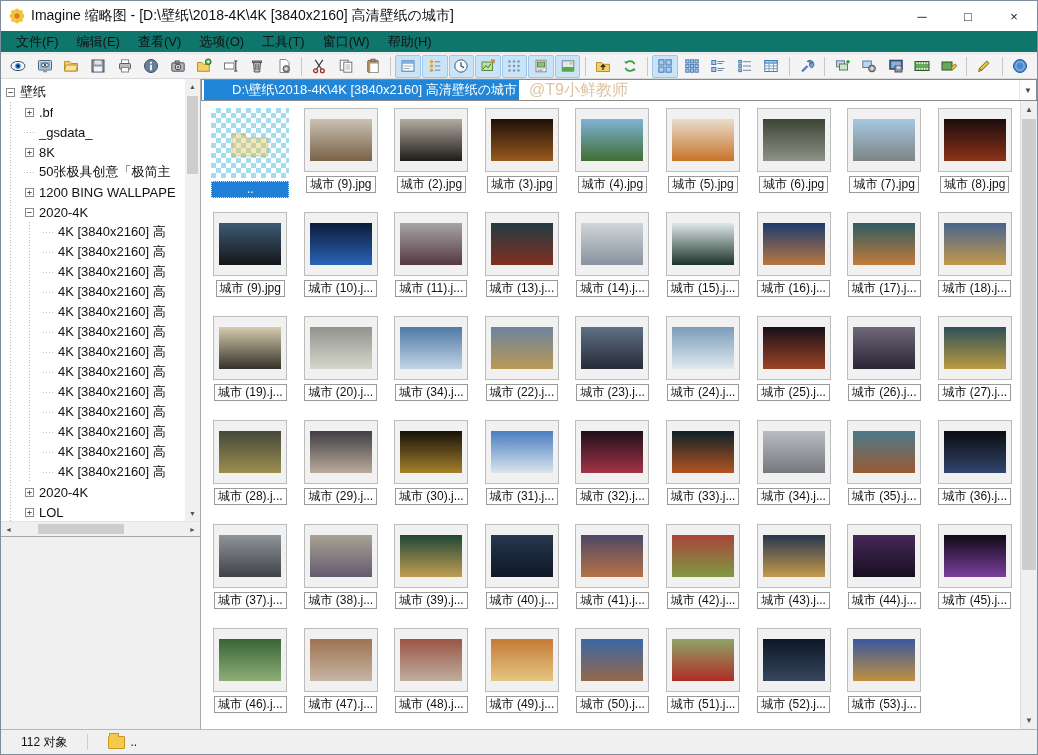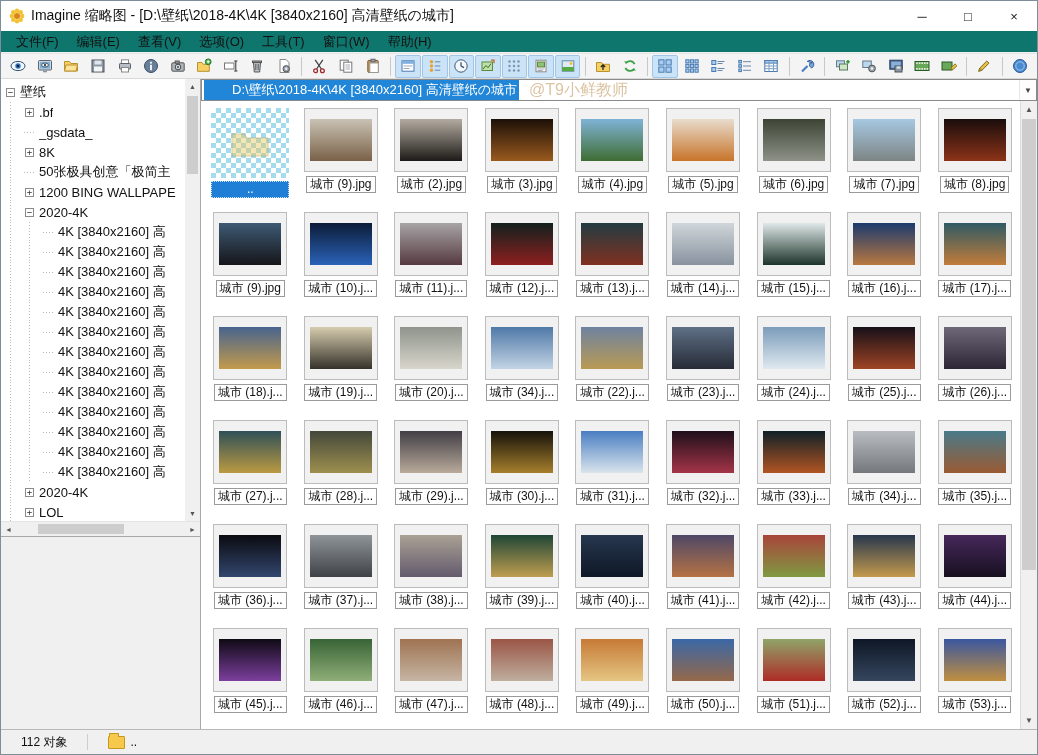--- a/index.html
+++ b/index.html
@@ -695,26 +695,20 @@
               <div class="flabel">城市 (10).j...</div>
             </div>
             <div class="cell">
               <div class="frame">
                 <div class="pic" style="background-image: linear-gradient(rgb(168, 164, 166), rgb(85, 58, 64));"></div>
               </div>
               <div class="flabel">城市 (11).j...</div>
             </div>
             <div class="cell">
               <div class="frame">
-                <div class="pic" style="background-image: linear-gradient(rgb(17, 33, 30), rgb(142, 31, 31));"></div>
-              </div>
-              <div class="flabel">城市 (12).j...</div>
-            </div>
-            <div class="cell">
-              <div class="frame">
                 <div class="pic" style="background-image: linear-gradient(rgb(35, 60, 66), rgb(128, 48, 32));"></div>
               </div>
               <div class="flabel">城市 (13).j...</div>
             </div>
             <div class="cell">
               <div class="frame">
                 <div class="pic" style="background-image: linear-gradient(rgb(208, 214, 218), rgb(136, 146, 158));"></div>
               </div>
               <div class="flabel">城市 (14).j...</div>
             </div>

